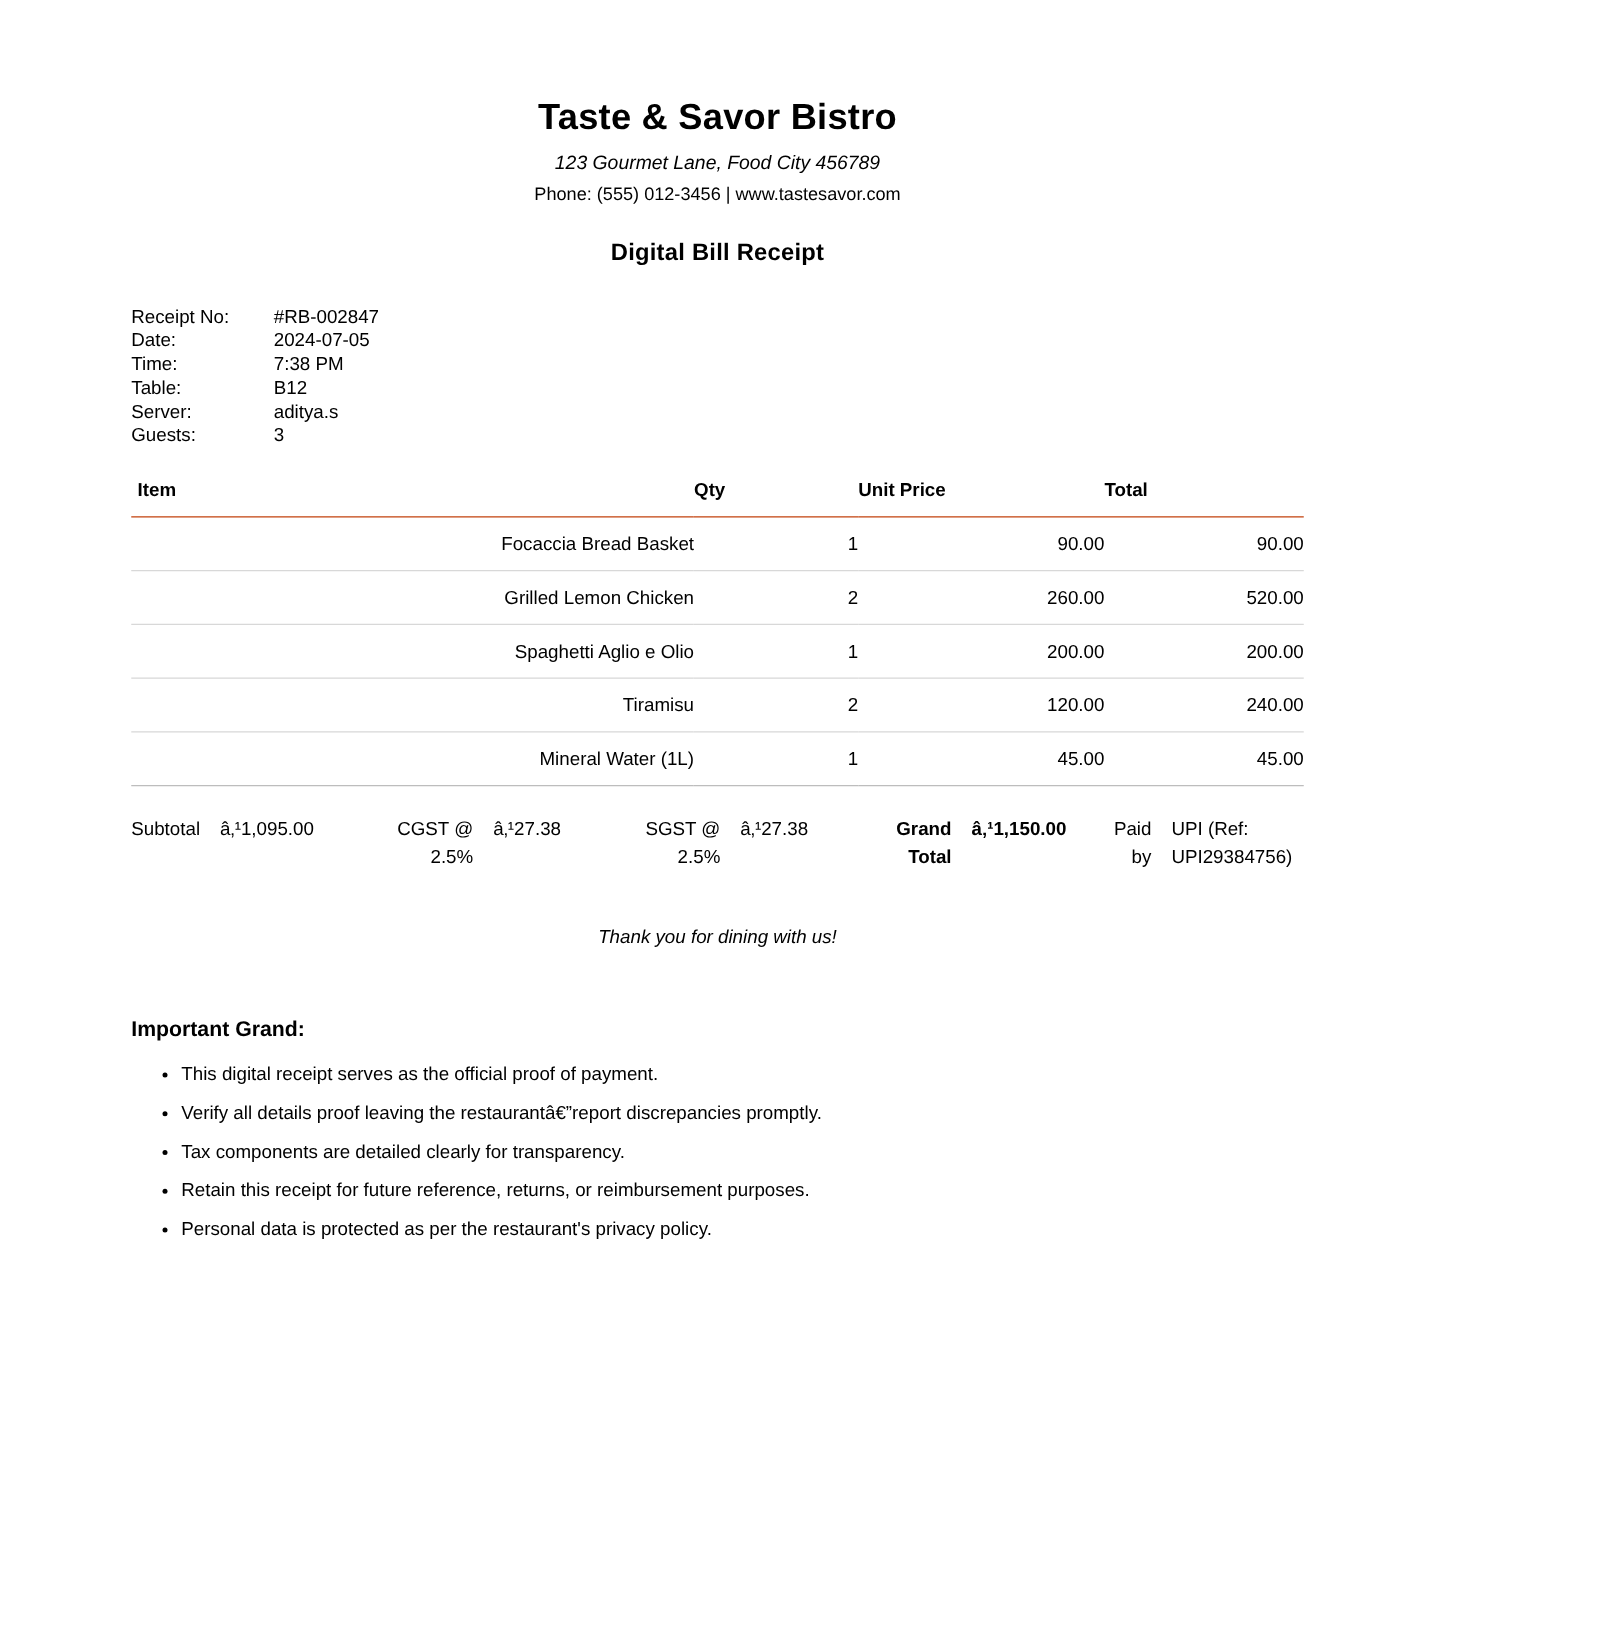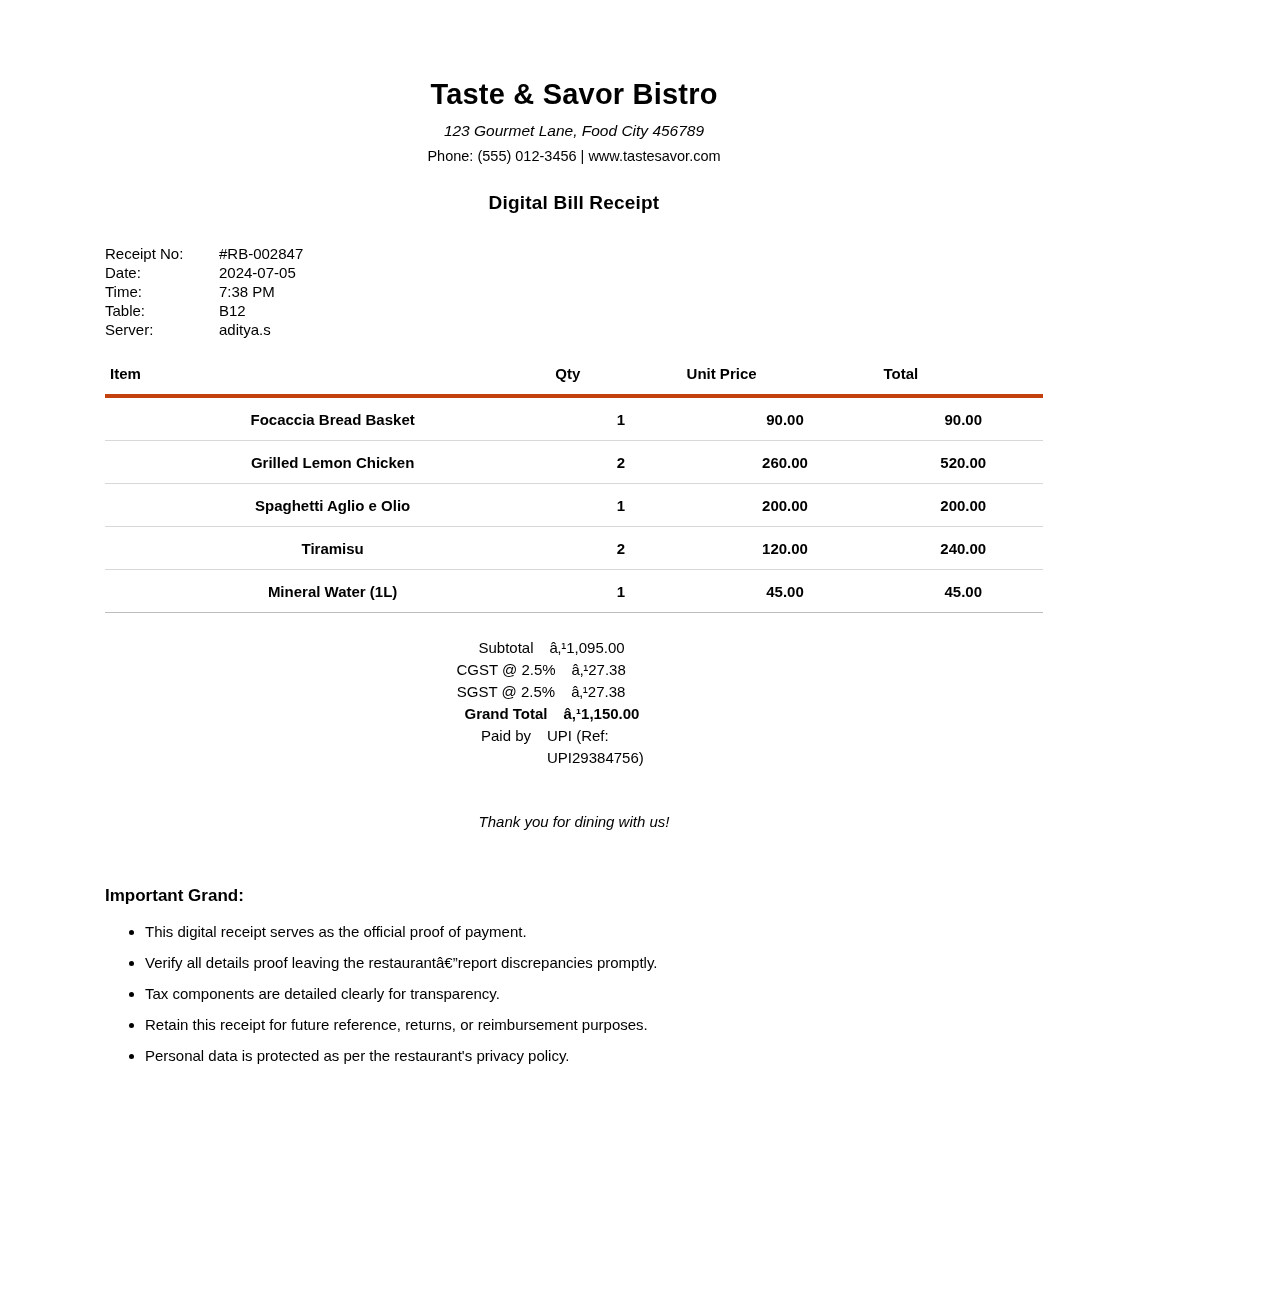--- a/index.html
+++ b/index.html
@@ -64,41 +64,40 @@
   table.items {
     width: 100%;
     border-collapse: collapse;
     margin-top: 26px;
   }
   table.items th {
     text-align: left;
     font-size: 15px;
     font-weight: bold;
     padding: 0 0 12px 0;
-    border-bottom: 4px solid #c2410c;
+    border-bottom: 1px solid #c2410c;
   }
   table.items td {
-    text-align: center;
+    text-align: right;
     font-size: 15px;
     padding: 13px 0 12px 0;
     border-bottom: 1px solid #d8d8d8;
-    font-weight: bold;
   }
   table.items tr:last-child td {
     border-bottom: 1px solid #bdbdbd;
   }
   .col-item { width: 48%; padding-left: 5px !important; }
   .col-qty { width: 14%; }
   .col-unit { width: 21%; }
   .col-total { width: 17%; }
   .totals {
     margin-top: 24px;
     display: flex;
-    flex-direction: column;
-    align-items: center;
+    flex-direction: row;
+    align-items: flex-start;
   }
   .total-row {
     display: flex;
     justify-content: flex-end;
     line-height: 22px;
     font-size: 15px;
   }
   .total-label {
     text-align: right;
     padding-right: 16px;
@@ -159,20 +158,24 @@
       <div class="meta-label">Time:</div>
       <div class="meta-value">7:38 PM</div>
     </div>
     <div class="meta-row">
       <div class="meta-label">Table:</div>
       <div class="meta-value">B12</div>
     </div>
     <div class="meta-row">
       <div class="meta-label">Server:</div>
       <div class="meta-value">aditya.s</div>
+    </div>
+    <div class="meta-row">
+      <div class="meta-label">Guests:</div>
+      <div class="meta-value">3</div>
     </div>
   </div>
 
   <table class="items">
     <thead>
       <tr>
         <th class="col-item">Item</th>
         <th class="col-qty">Qty</th>
         <th class="col-unit">Unit Price</th>
         <th class="col-total">Total</th>

